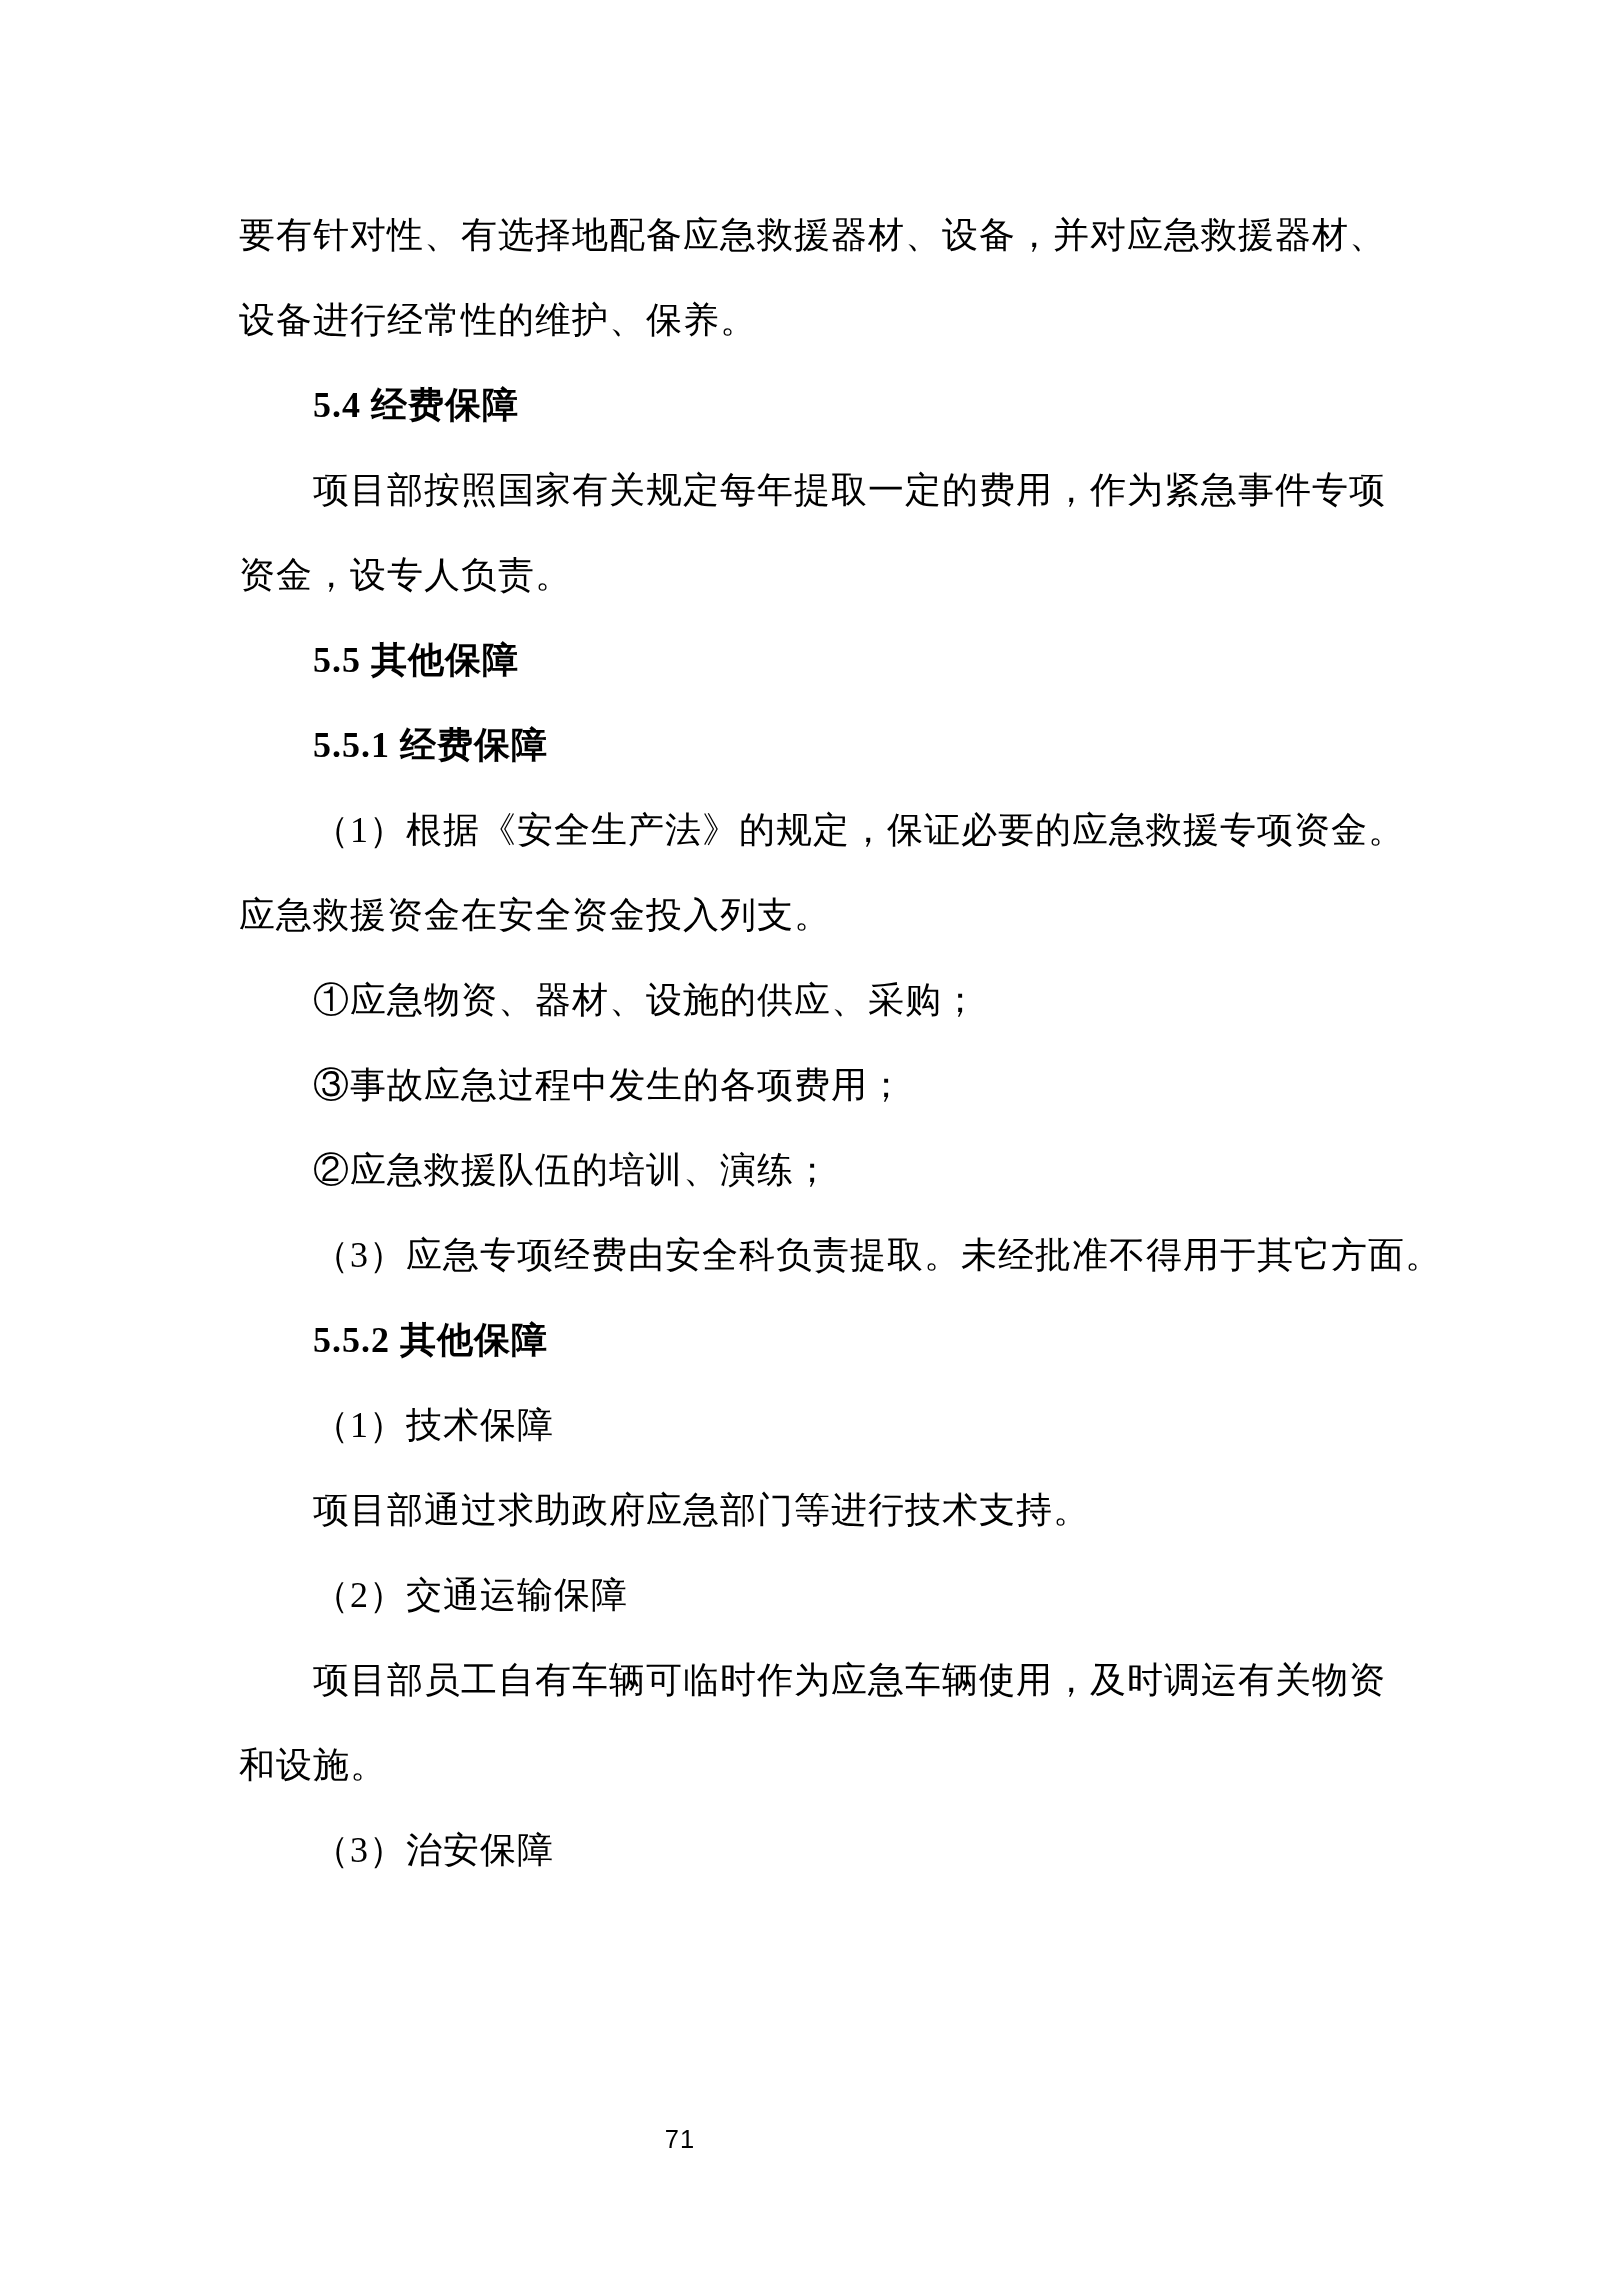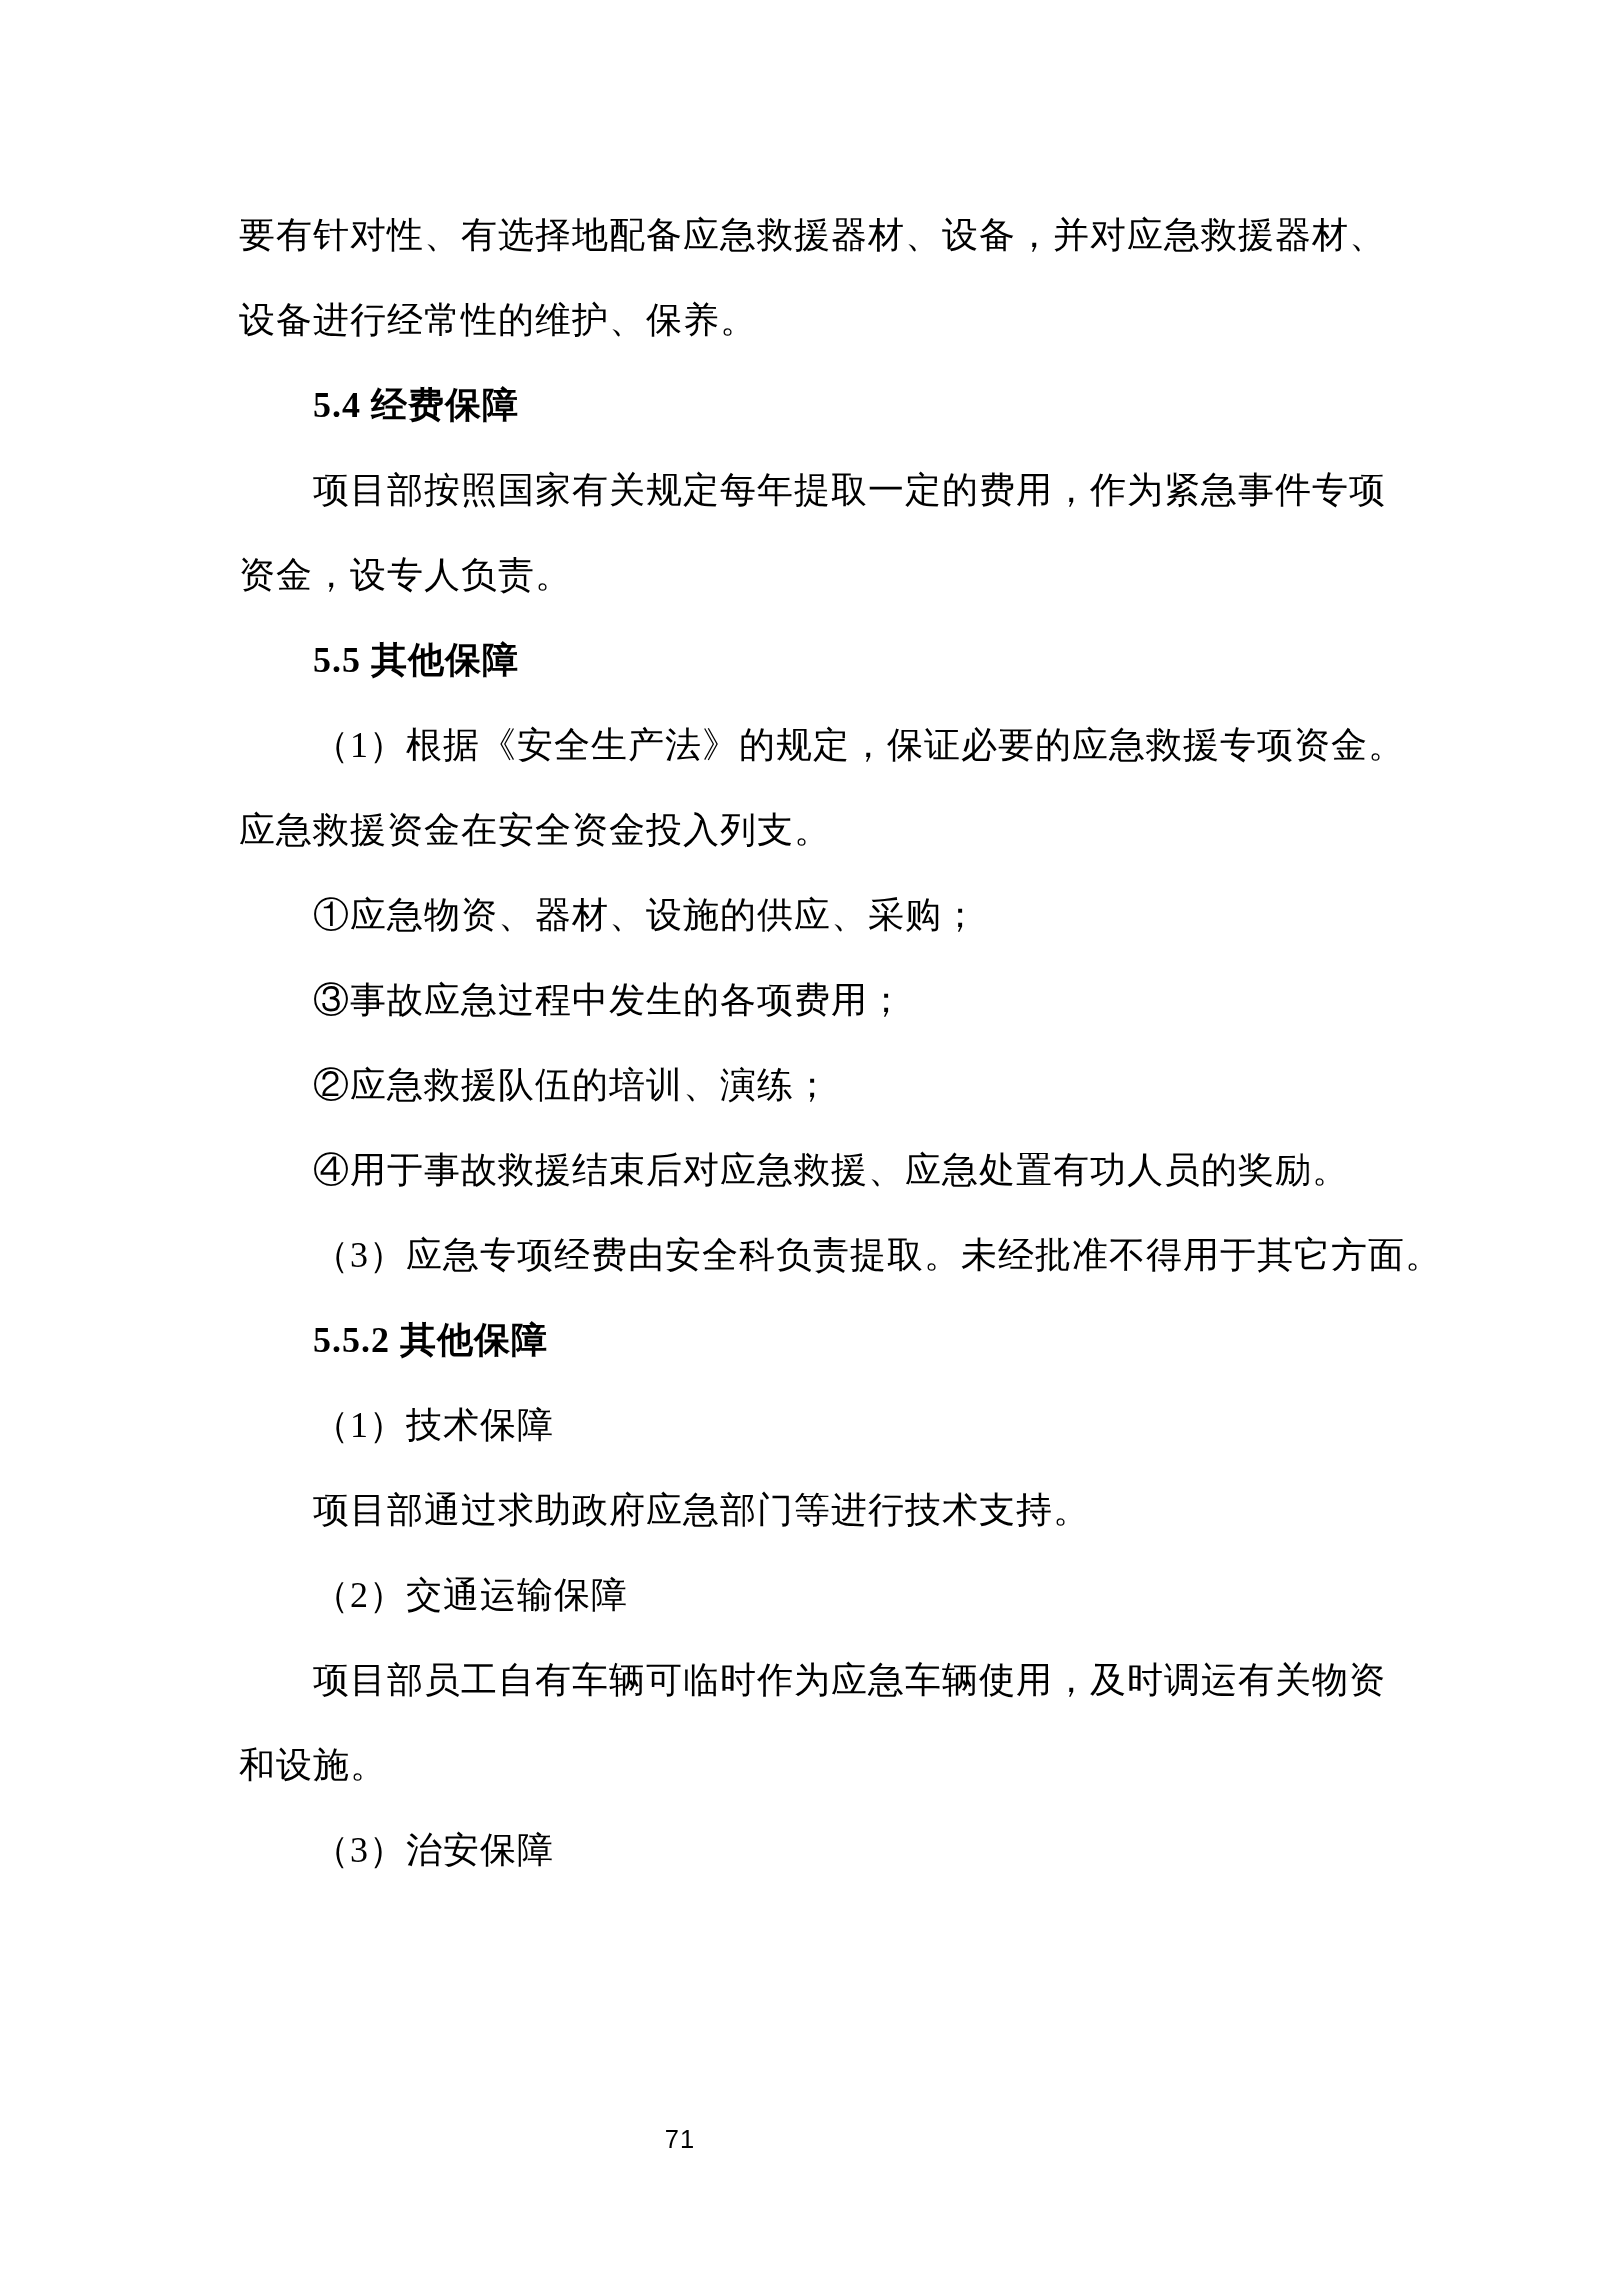--- a/index.html
+++ b/index.html
@@ -49,26 +49,26 @@
 </head>
 <body>
 
 <div class="page">
   <div class="line">要有针对性、有选择地配备应急救援器材、设备，并对应急救援器材、</div>
   <div class="line">设备进行经常性的维护、保养。</div>
   <div class="line heading indent">5.4 经费保障</div>
   <div class="line indent">项目部按照国家有关规定每年提取一定的费用，作为紧急事件专项</div>
   <div class="line">资金，设专人负责。</div>
   <div class="line heading indent">5.5 其他保障</div>
+  <div class="line heading indent">5.5.1 经费保障</div>
   <div class="line indent">（1）根据《安全生产法》的规定，保证必要的应急救援专项资金。</div>
   <div class="line">应急救援资金在安全资金投入列支。</div>
   <div class="line indent">①应急物资、器材、设施的供应、采购；</div>
   <div class="line indent">③事故应急过程中发生的各项费用；</div>
   <div class="line indent">②应急救援队伍的培训、演练；</div>
-  <div class="line indent">④用于事故救援结束后对应急救援、应急处置有功人员的奖励。</div>
   <div class="line indent">（3）应急专项经费由安全科负责提取。未经批准不得用于其它方面。</div>
   <div class="line heading indent">5.5.2 其他保障</div>
   <div class="line indent">（1）技术保障</div>
   <div class="line indent">项目部通过求助政府应急部门等进行技术支持。</div>
   <div class="line indent">（2）交通运输保障</div>
   <div class="line indent">项目部员工自有车辆可临时作为应急车辆使用，及时调运有关物资</div>
   <div class="line">和设施。</div>
   <div class="line indent">（3）治安保障</div>
 </div>
 

